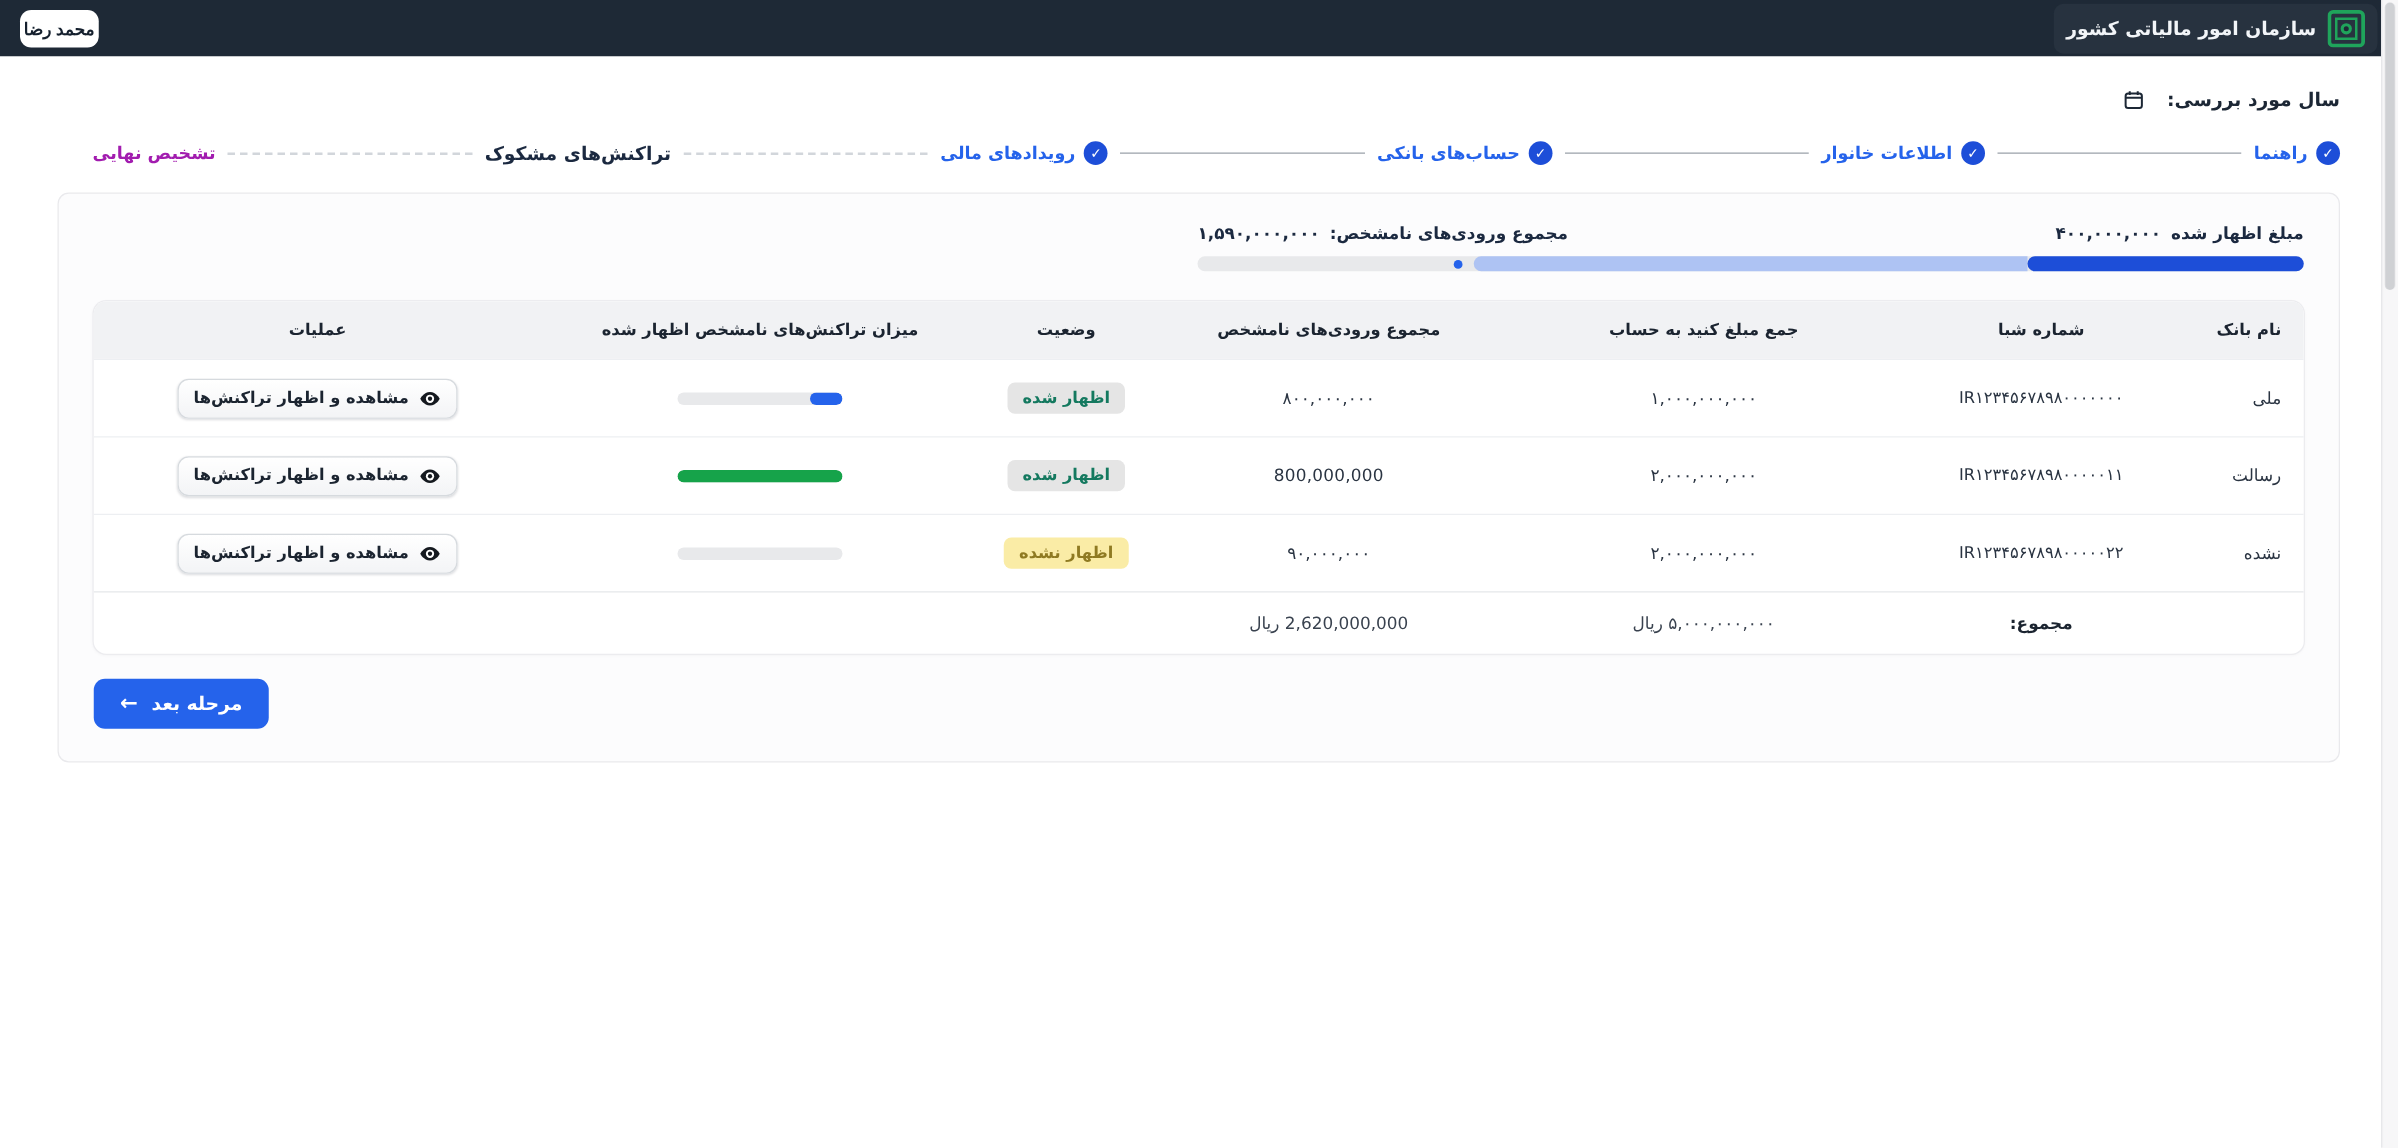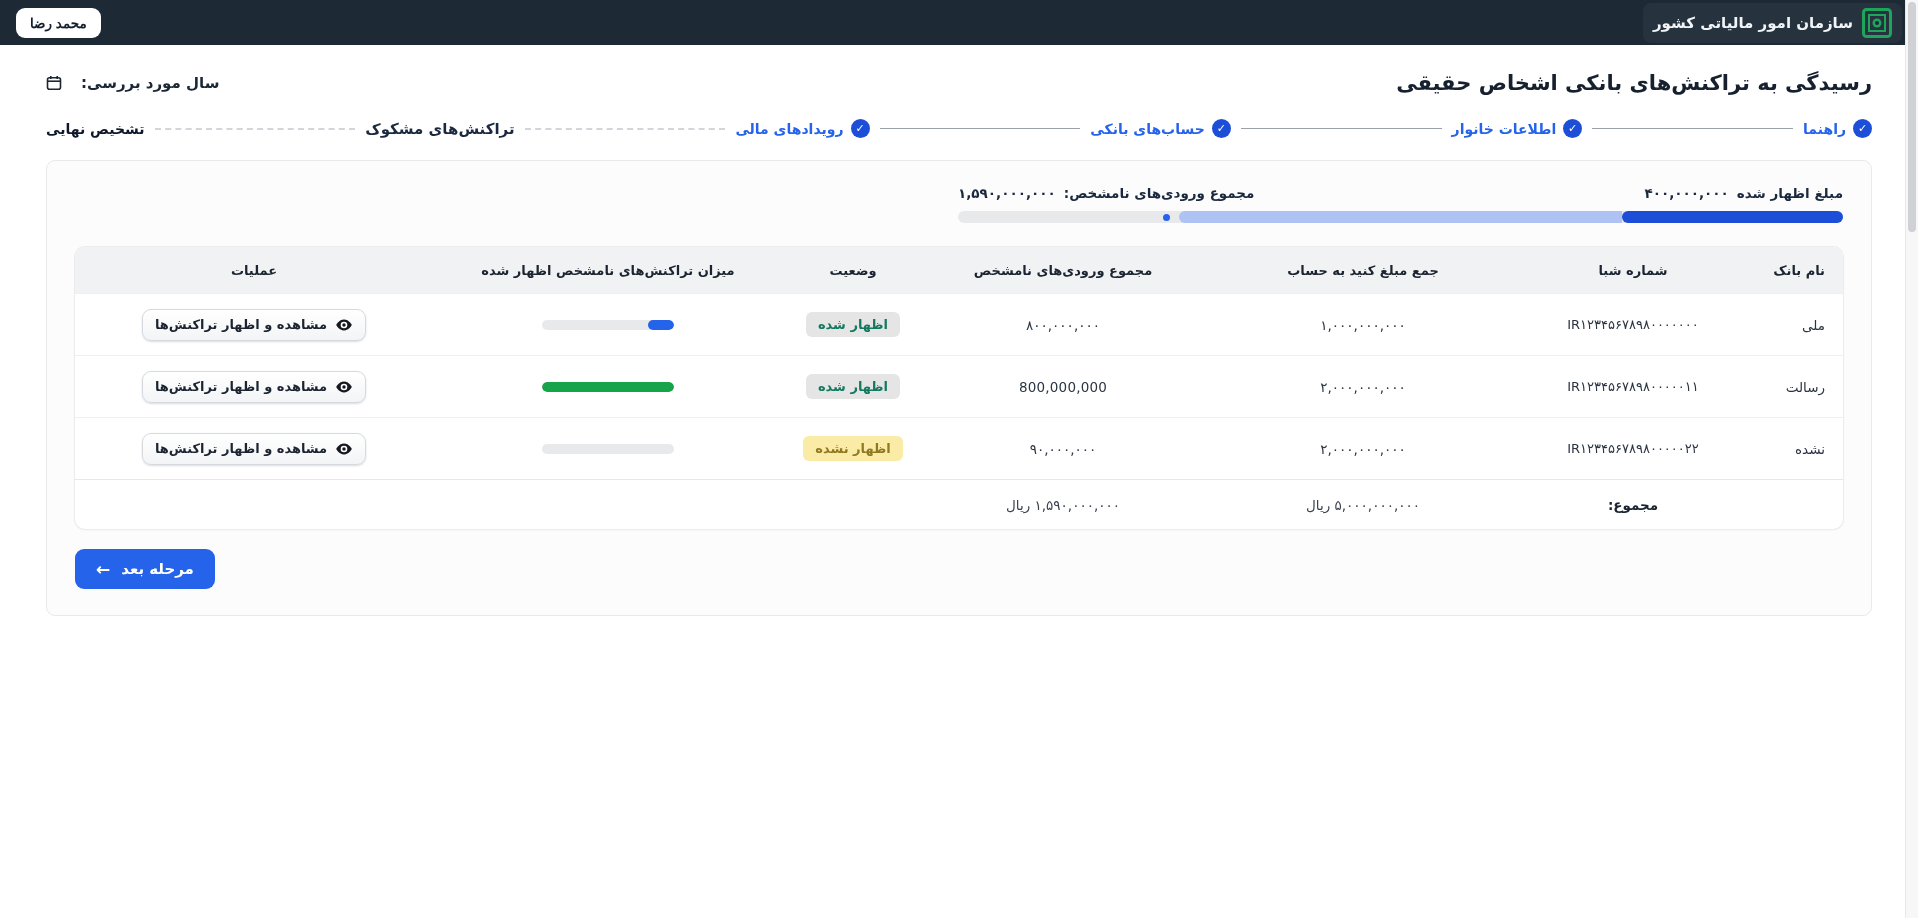--- a/index.html
+++ b/index.html
@@ -6,38 +6,38 @@
   html,body { width:1918px; height:918px; overflow:hidden; background:#ffffff;
     font-family:"DejaVu Sans","Liberation Sans",sans-serif; direction:rtl; }
 
   
   .topbar { height:45px; background:#1e2936; display:flex; align-items:center;
     justify-content:space-between; padding:0 16px; }
   .brand { display:flex; align-items:center; gap:9px; background:#27323f;
     border-radius:8px; padding:5px 10px; }
   .brand-name { color:#f2f5f8; font-size:15px; font-weight:600;text-align:center; }
   .user-chip { background:#ffffff; color:#15202e; font-size:13.5px; font-weight:700;
-    border:none; border-radius:9px; padding:7px 14px; cursor:pointer; }
+    border:none; border-radius:9px; padding:7px 3px; cursor:pointer; }
 
   
   .main { padding:26px 46px 0; }
   .title-row { display:flex; align-items:center; justify-content:space-between; }
   .page-title { font-size:21px; font-weight:700; color:#16202e; }
   .year-picker { display:flex; align-items:center; gap:19px; color:#1c2735;
     font-size:15px; font-weight:700; cursor:pointer; }
 
   
   .stepper { display:flex; align-items:center; margin-top:24px; gap:10px; }
   .step { display:flex; align-items:center; gap:7px; white-space:nowrap; font-size:14px; }
   .step .check { width:19px; height:19px; border-radius:50%; background:#1d4ed8;
     color:#fff; font-size:11px; font-weight:700; display:flex; align-items:center;
     justify-content:center; }
   .step.done  { color:#2563eb; font-weight:600; }
   .step.current { color:#1b2940; font-weight:700; font-size:15px; }
-  .step.upcoming { color:#0f172a; font-weight:600; }
+  .step.upcoming { color:#a21caf; font-weight:600;margin-left:28px; }
   .connector { flex:1; height:0; border-top:1.5px solid #9aa1a9; }
   .connector.dashed { border-top:2.5px dashed #d2d6db; }
 
   
   .card { margin-top:22px; background:#fcfcfd; border:1px solid #e9e9ec;
     border-radius:9px; padding:24px 28px 26px; }
 
   .summary { width:885px; }
   .summary-labels { display:flex; justify-content:space-between; font-size:13.5px;
     font-weight:700; color:#1b2940; margin-bottom:10px; }
@@ -108,21 +108,20 @@
       </svg>
     </span>
     <span class="brand-name">سازمان امور مالیاتی کشور</span>
   </div>
   <button class="user-chip">محمد رضا</button>
 </header>
 
 <main class="main">
 
   <div class="title-row">
-    <h1 class="page-title">رسیدگی به تراکنش‌های بانکی اشخاص حقیقی</h1>
     <div class="year-picker">
       <span>سال مورد بررسی:</span>
       <span style="display:flex">
         <svg width="16" height="16" viewBox="0 0 16 16">
           <rect x="1.5" y="2.8" width="13" height="11.5" rx="2" fill="none" stroke="#1c2735" stroke-width="1.6"></rect>
           <line x1="1.5" y1="6.2" x2="14.5" y2="6.2" stroke="#1c2735" stroke-width="1.6"></line>
           <line x1="4.8" y1="1" x2="4.8" y2="4" stroke="#1c2735" stroke-width="1.6"></line>
           <line x1="11.2" y1="1" x2="11.2" y2="4" stroke="#1c2735" stroke-width="1.6"></line>
         </svg>
       </span>
@@ -269,21 +268,21 @@
             </span>
             <span>مشاهده و اظهار تراکنش‌ها</span>
           </button>
         </div>
       </div>
 
       <div class="trow tfoot">
         <div class="cell"></div>
         <div class="cell foot-label">مجموع:</div>
         <div class="cell amount">۵,۰۰۰,۰۰۰,۰۰۰ ریال</div>
-        <div class="cell amount">۱,۵۹۰,۰۰۰,۰۰۰ ریال</div>
+        <div class="cell amount">2,620,000,000 ریال</div>
         <div class="cell"></div>
           <div class="cell"></div>
           <div class="cell"></div>
       </div>
     </div>
 
     <div class="actions-row">
       <button class="next-btn">
         <span>مرحله بعد</span>
         <span class="arrow">←</span>

